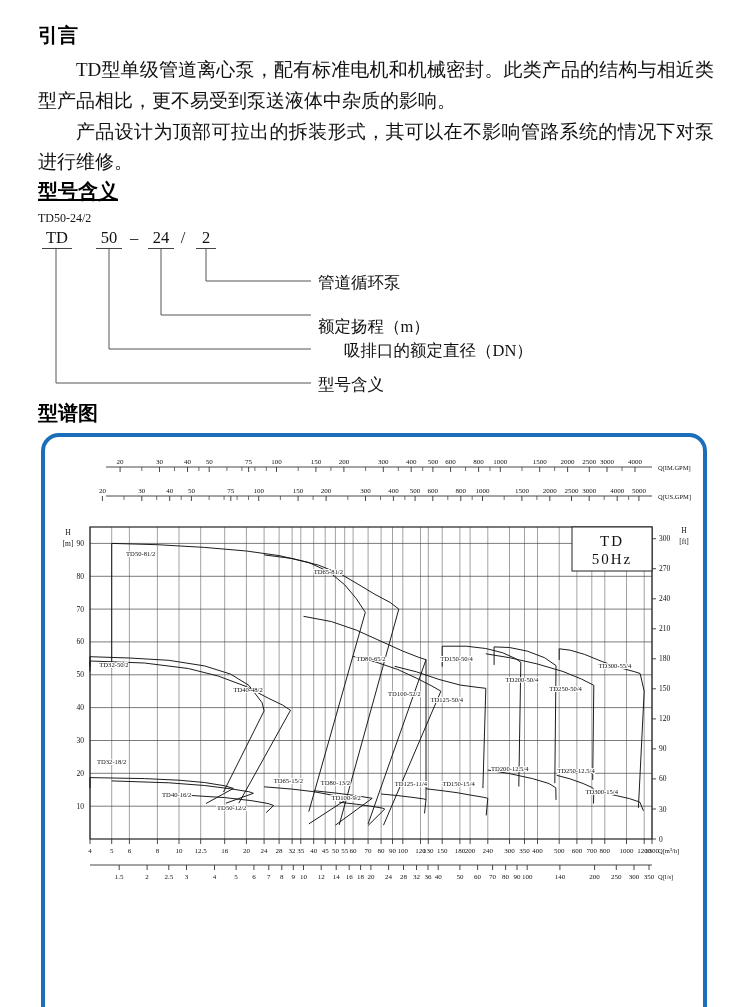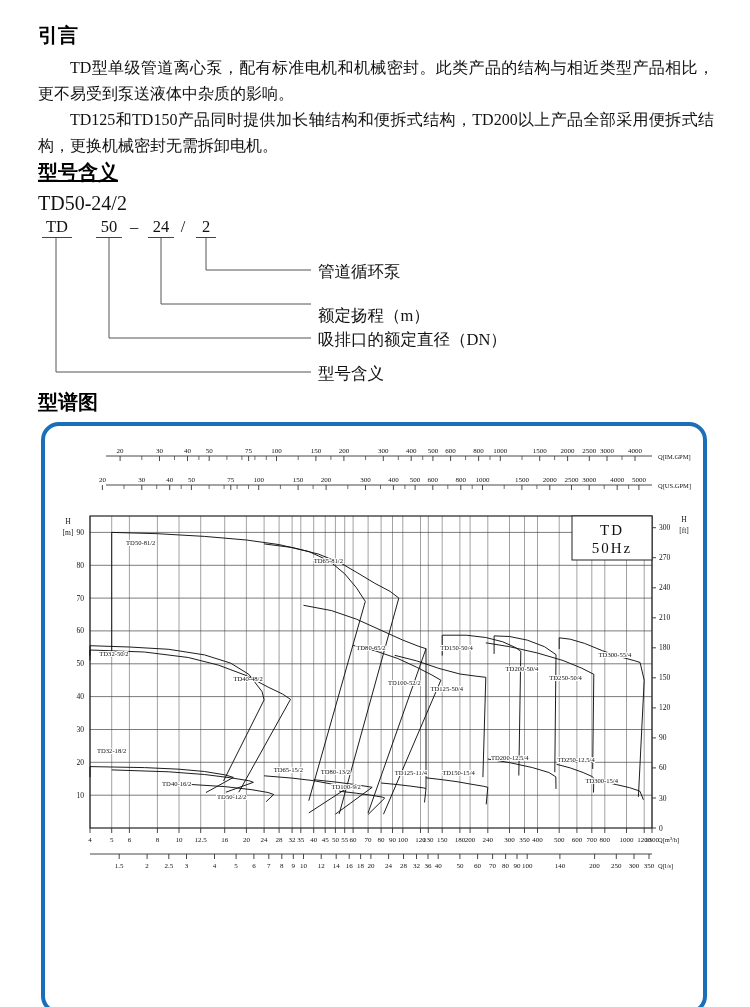--- a/index.html
+++ b/index.html
@@ -7,25 +7,25 @@
     width:750px;height:1007px;background:#ffffff;color:#1a1a1a;
     font-family:"Liberation Serif","DejaVu Serif",serif;
     overflow:hidden;position:relative;
   }
   .page{padding:22px 36px 16px 38px;}
   h2.sec{
     font-family:"Liberation Sans","DejaVu Sans",sans-serif;
     font-size:20px;font-weight:bold;color:#000;margin:0 0 6px 0;
   }
   p.body{
-    font-size:16px;line-height:1.62;margin:0;text-indent:2em;
+    font-size:19px;line-height:1.62;margin:0;text-indent:2em;
     text-align:justify;color:#111;
   }
   .model-heading{margin-top:24px;text-decoration:underline;}
-  .model-example{font-size:20px;margin:4px 0 2px 0;color:#111;}
+  .model-example{font-size:12px;margin:4px 0 2px 0;color:#111;}
   .model-diagram{position:relative;height:172px;margin-top:2px;}
   .mpart{
     position:absolute;top:0;height:20px;font-size:16.5px;text-align:center;color:#111;
   }
   .mpart.u{border-bottom:1px solid #444;}
   .leader-svg{position:absolute;left:0;top:21px;}
   .mcallout{
     position:absolute;left:280px;font-size:16.5px;color:#111;white-space:nowrap;
   }
   .spec-heading{margin-top:26px;margin-bottom:10px;}
@@ -35,21 +35,21 @@
   }
   .chart-holder{position:absolute;left:3px;top:2px;}
 </style>
 </head>
 <body>
 
 <div class="page">
 
   <h2 class="sec">引言</h2>
   <p class="body">TD型单级管道离心泵，配有标准电机和机械密封。此类产品的结构与相近类型产品相比，更不易受到泵送液体中杂质的影响。</p>
-  <p class="body">TD125和TD150产品同时提供加长轴结构和便拆式结构，TD200以上产品全部采用便拆式结构，更换机械密封无需拆卸电机。</p>
+  <p class="body">产品设计为顶部可拉出的拆装形式，其可以在不影响管路系统的情况下对泵进行维修。</p>
 
   <h2 class="sec model-heading">型号含义</h2>
   <div class="model-example">TD50-24/2</div>
 
   <div class="model-diagram">
     <span class="mpart u" style="left:4px;width:30px;">TD</span>
     <span class="mpart u" style="left:58px;width:26px;">50</span>
     <span class="mpart" style="left:90px;width:12px;">–</span>
     <span class="mpart u" style="left:110px;width:26px;">24</span>
     <span class="mpart" style="left:140px;width:10px;">/</span>
@@ -57,21 +57,21 @@
 
     <svg class="leader-svg" width="340" height="150">
       <path d="M168,0 V32 H273" fill="none" stroke="#555" stroke-width="1"></path>
       <path d="M123,0 V66 H273" fill="none" stroke="#555" stroke-width="1"></path>
       <path d="M71,0 V100 H273" fill="none" stroke="#555" stroke-width="1"></path>
       <path d="M18,0 V134 H273" fill="none" stroke="#555" stroke-width="1"></path>
     </svg>
 
     <span class="mcallout" style="top:44px;">管道循环泵</span>
     <span class="mcallout" style="top:88px;">额定扬程（m）</span>
-    <span class="mcallout" style="top:112px;">吸排口的额定直径（DN）</span>
+    <span class="mcallout" style="top:112px;margin-left:26px;">吸排口的额定直径（DN）</span>
     <span class="mcallout" style="top:146px;">型号含义</span>
   </div>
 
   <h2 class="sec spec-heading">型谱图</h2>
 
   <div class="chart-frame">
     <div class="chart-holder" id="chart"><svg width="658" height="460">
           <g>
             <line x1="42.0" y1="88.0" x2="42.0" y2="400.0" stroke="#555" stroke-width="0.55"></line>
             <line x1="63.7" y1="88.0" x2="63.7" y2="400.0" stroke="#555" stroke-width="0.55"></line>

